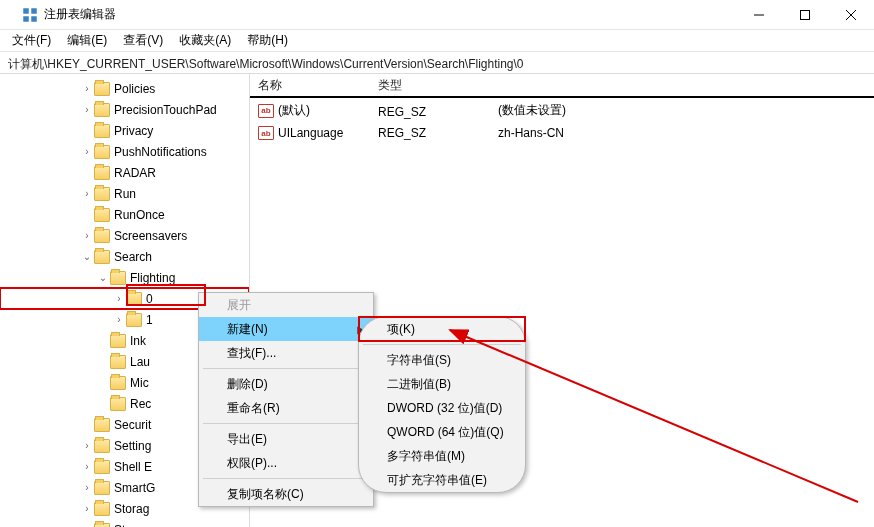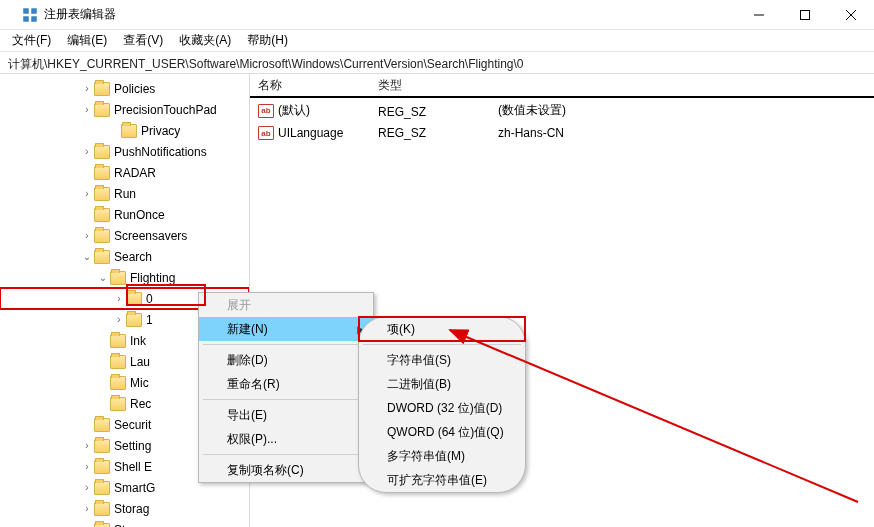--- a/index.html
+++ b/index.html
@@ -101,21 +101,21 @@
       <div class="tree-row" style="padding-left: 80px;">
         <span class="exp">›</span>
         <span class="folder"></span>
         <span class="label">Policies</span>
       </div>
       <div class="tree-row" style="padding-left: 80px;">
         <span class="exp">›</span>
         <span class="folder"></span>
         <span class="label">PrecisionTouchPad</span>
       </div>
-      <div class="tree-row" style="padding-left: 107px;">
+      <div class="tree-row" style="padding-left: 80px;">
         <span class="exp"></span>
         <span class="folder"></span>
         <span class="label">Privacy</span>
       </div>
       <div class="tree-row" style="padding-left: 80px;">
         <span class="exp">›</span>
         <span class="folder"></span>
         <span class="label">PushNotifications</span>
       </div>
       <div class="tree-row" style="padding-left: 80px; align-items: center;">
@@ -236,20 +236,21 @@
   </div>
 
 </div>
 
 <div class="ctx-menu" style="left:198px; top:292px; width:176px;">
   <div class="ctx-item disabled">展开</div>
   <div class="ctx-item sel">
     <span>新建(N)</span>
     <span class="sub-arrow">▶</span>
   </div>
+  <div class="ctx-item">查找(F)...</div>
   <div class="ctx-sep"></div>
   <div class="ctx-item">删除(D)</div>
   <div class="ctx-item">重命名(R)</div>
   <div class="ctx-sep"></div>
   <div class="ctx-item">导出(E)</div>
   <div class="ctx-item">权限(P)...</div>
   <div class="ctx-sep"></div>
   <div class="ctx-item">复制项名称(C)</div>
 </div>
 

